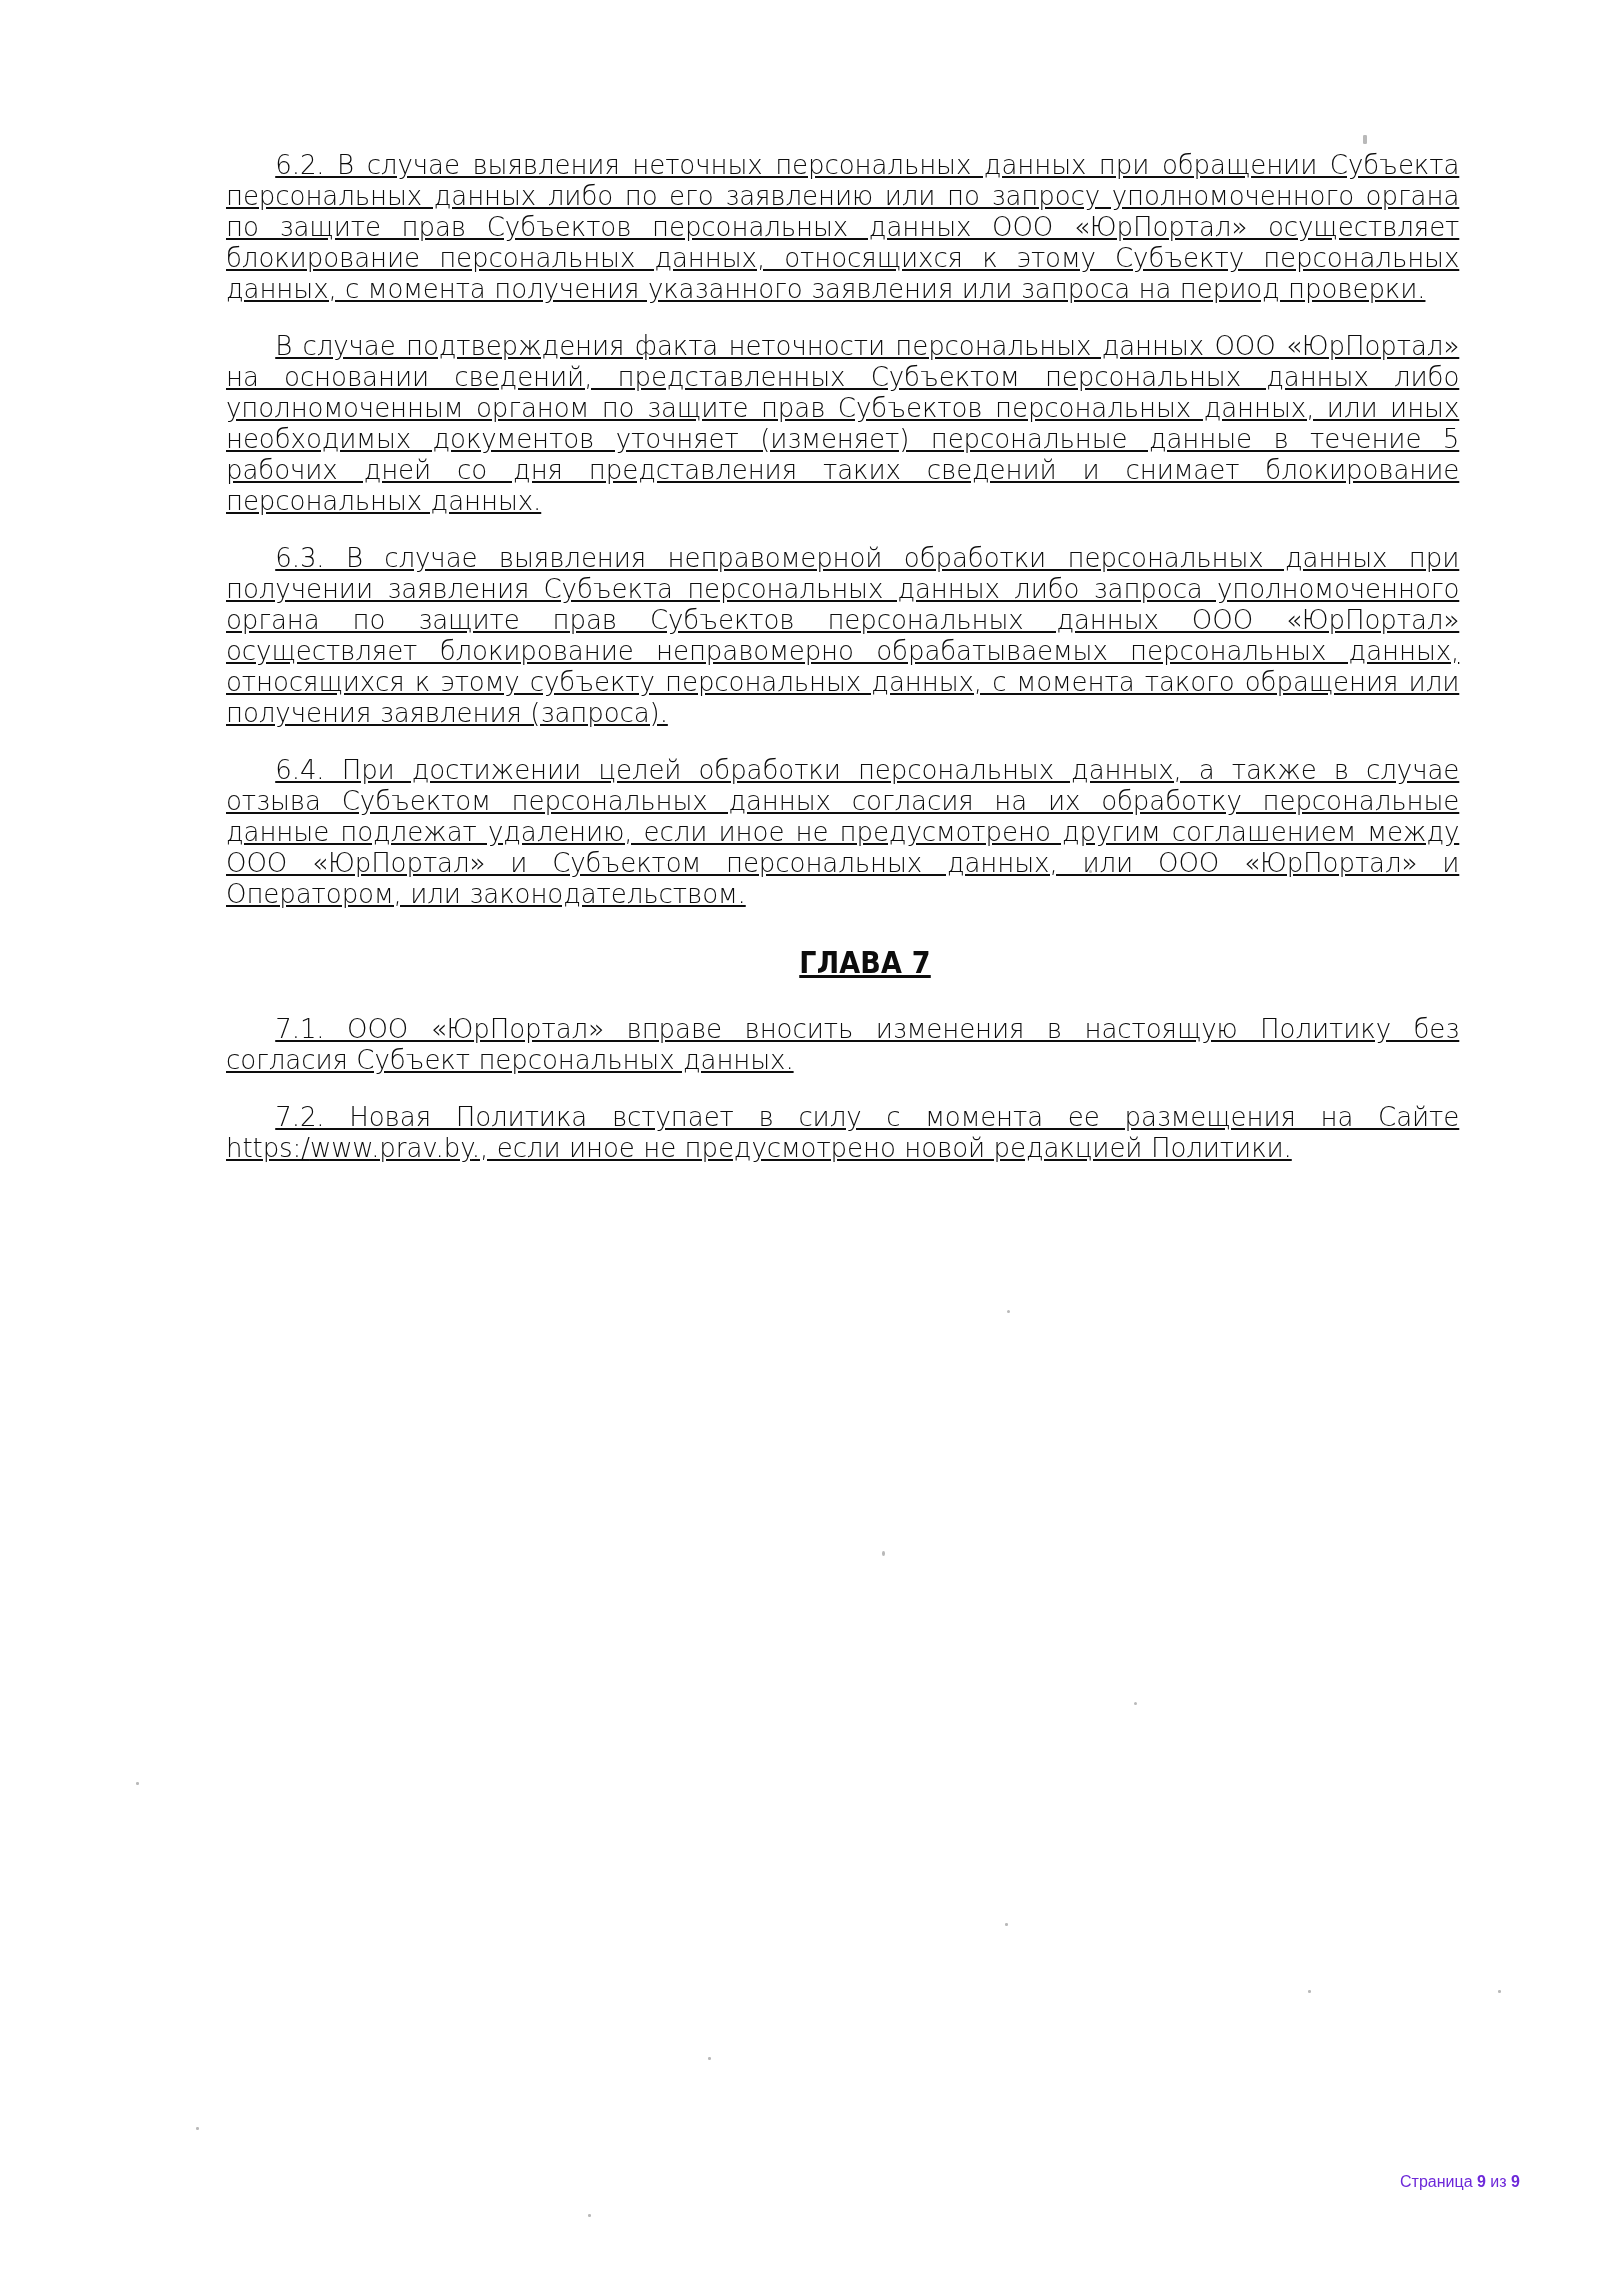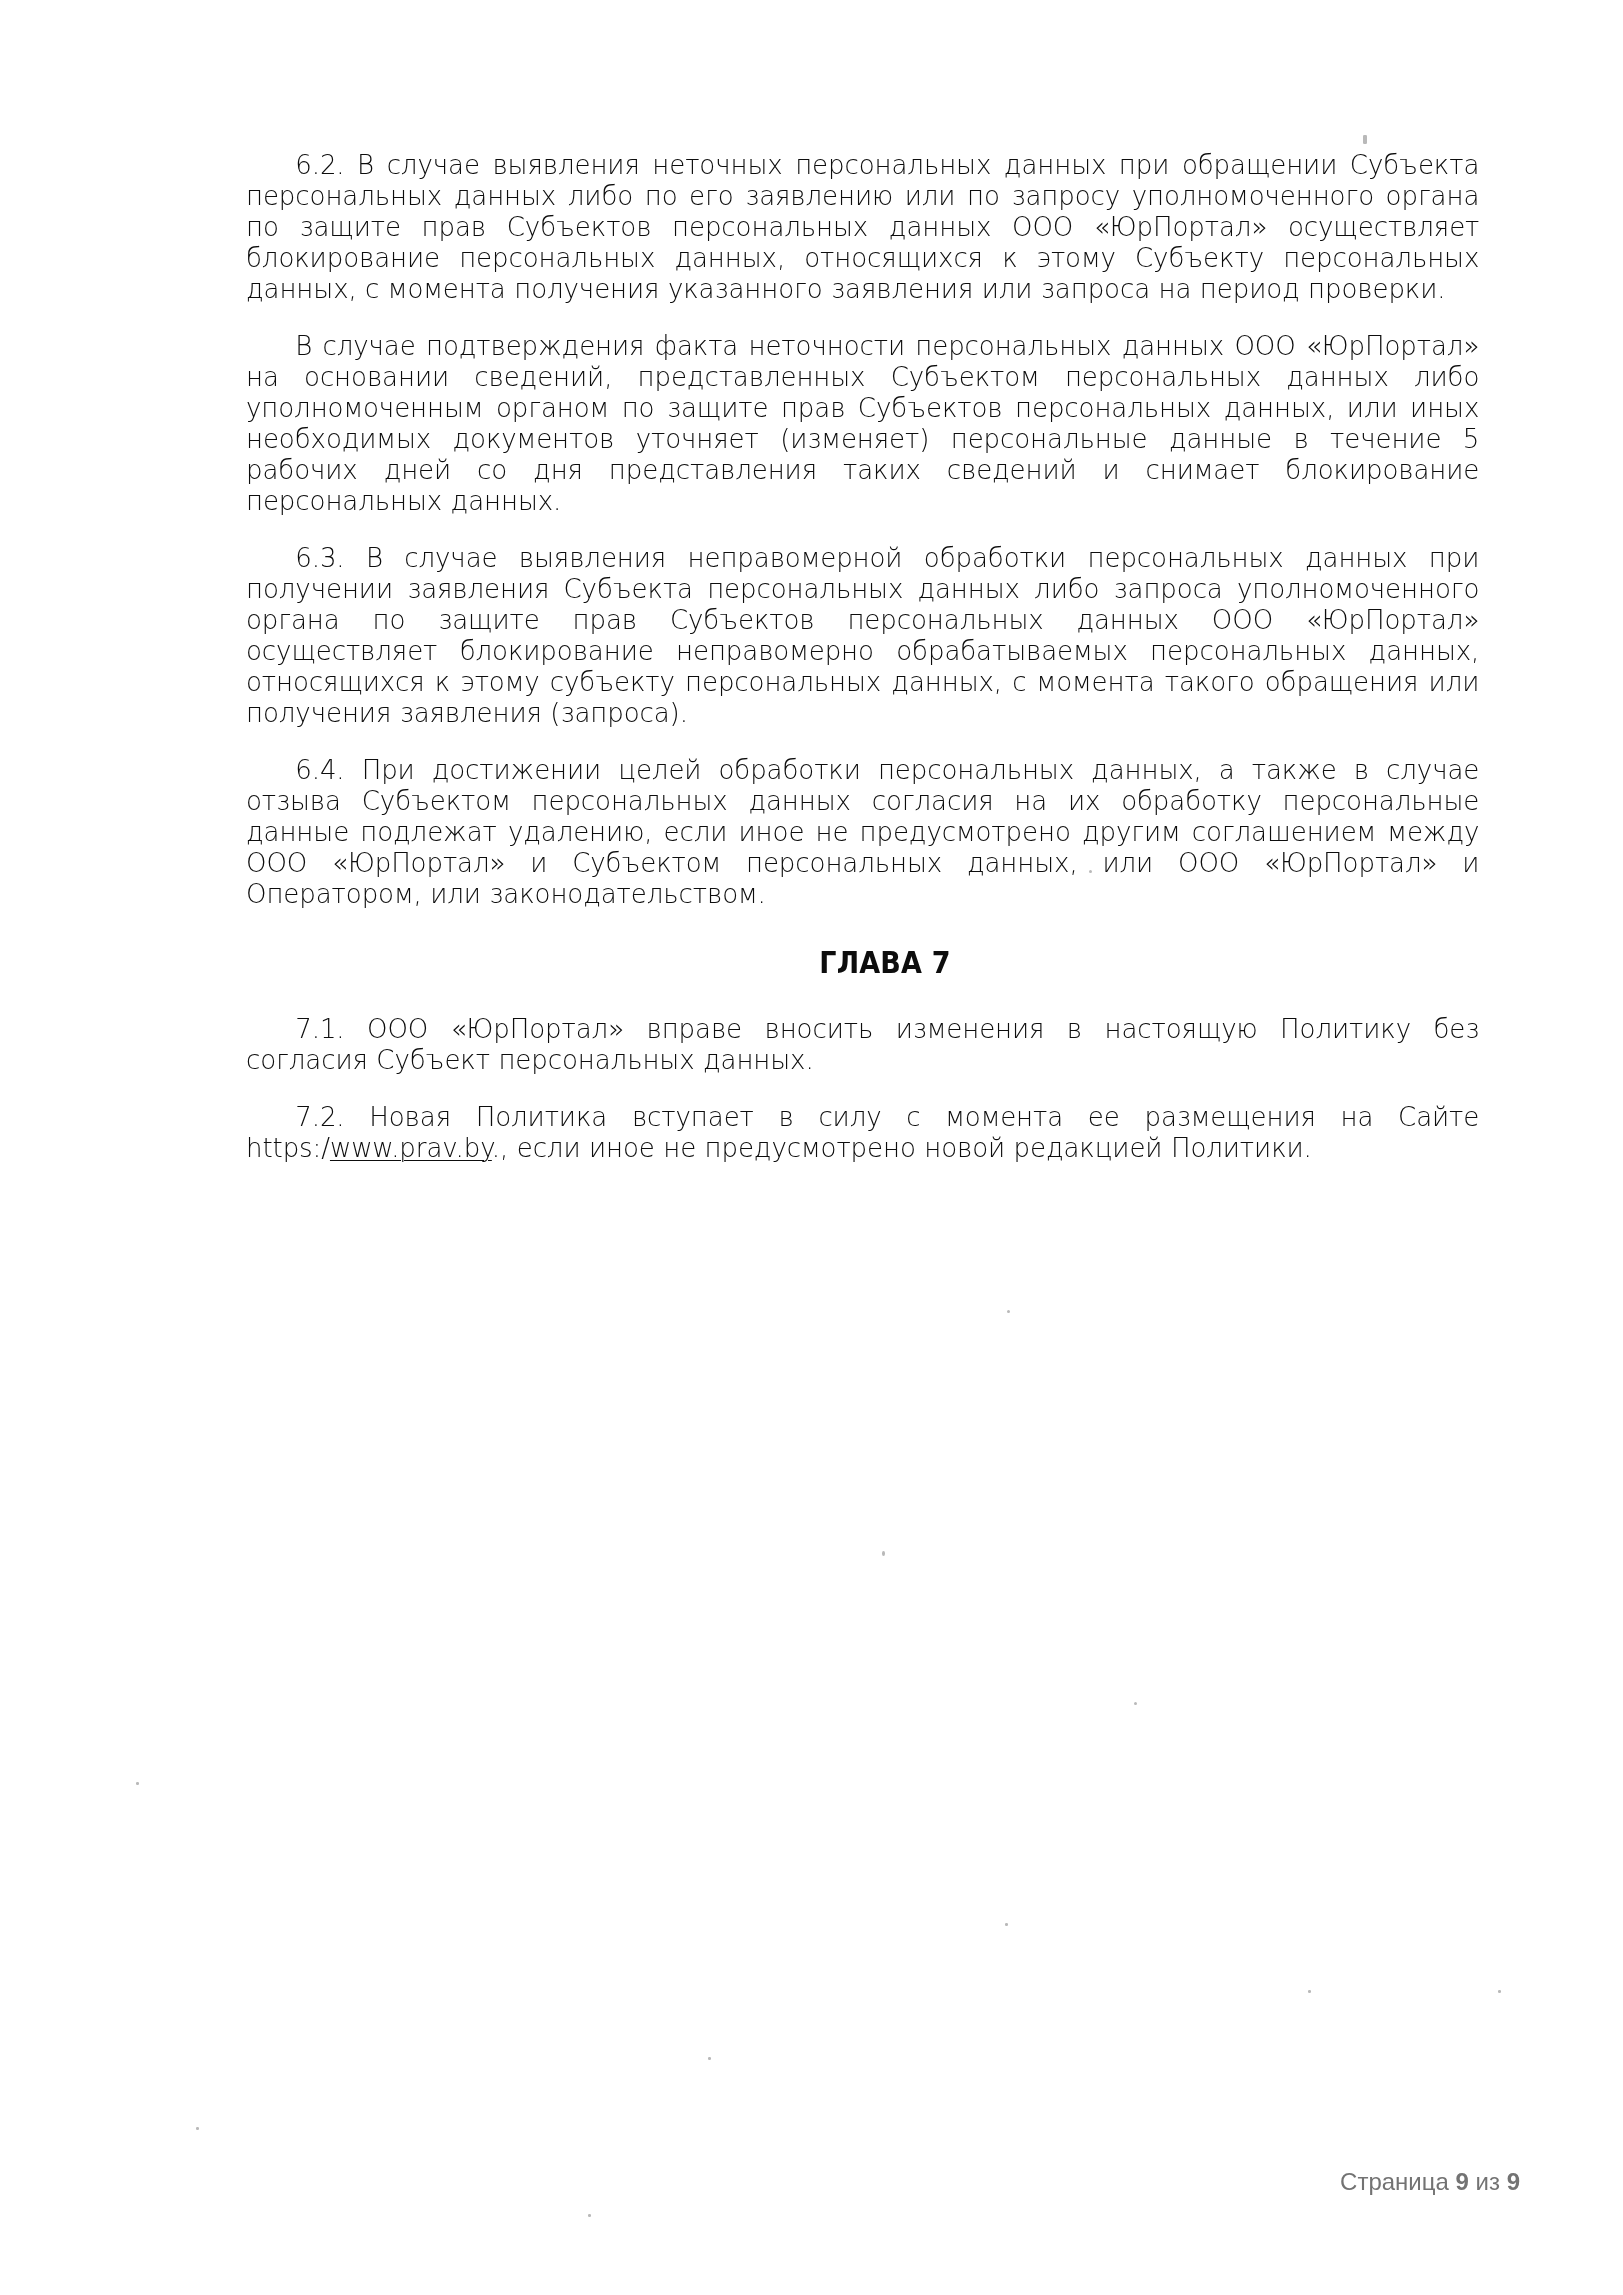--- a/index.html
+++ b/index.html
@@ -16,23 +16,24 @@
     background: #ffffff;
     box-sizing: border-box;
     overflow: hidden;
     font-family: "DejaVu Sans", "Liberation Sans", sans-serif;
     color: #0d0d0d;
   }
 
   
   .content {
     position: absolute;
-    left: 246px;
+    left: 226px;
     top: 149px;
     width: 1278px;   
+    text-decoration: underline;
   }
 
   .para {
     margin: 0 0 26px 0;
     font-size: 27px;
     line-height: 31px;
     text-align: justify;
     text-justify: inter-word;
     letter-spacing: -0.1px;
     word-spacing: 0.3px;
@@ -70,23 +71,23 @@
     text-decoration-thickness: 1.3px;
     text-underline-offset: 2.6px;
   }
 
   
   .footer {
     position: absolute;
     right: 103px;
     bottom: 99px;
     font-family: "Liberation Sans", sans-serif;
-    font-size: 24px;
+    font-size: 16px;
     line-height: 29px;
-    color: #737373;
+    color: #6d28d9;
     white-space: nowrap;
   }
   .footer b {
     font-weight: 700;
   }
 
   
   .speck {
     position: absolute;
     background: #b9b9b9;

